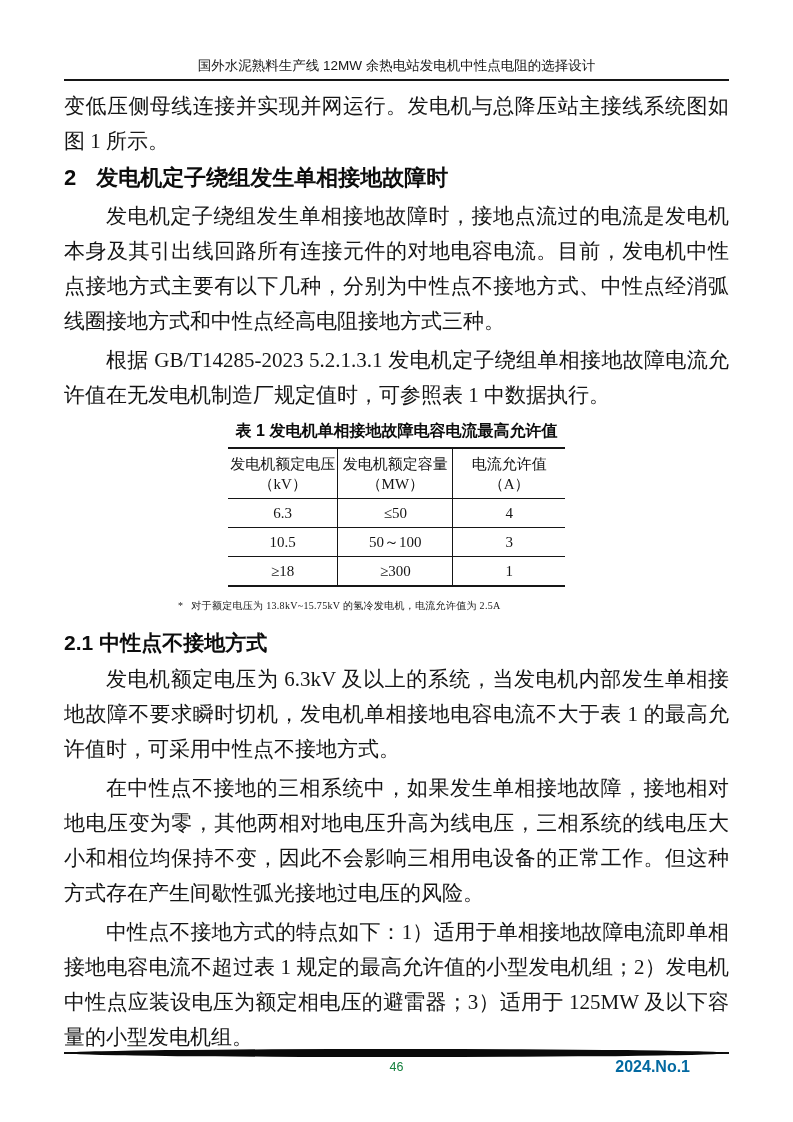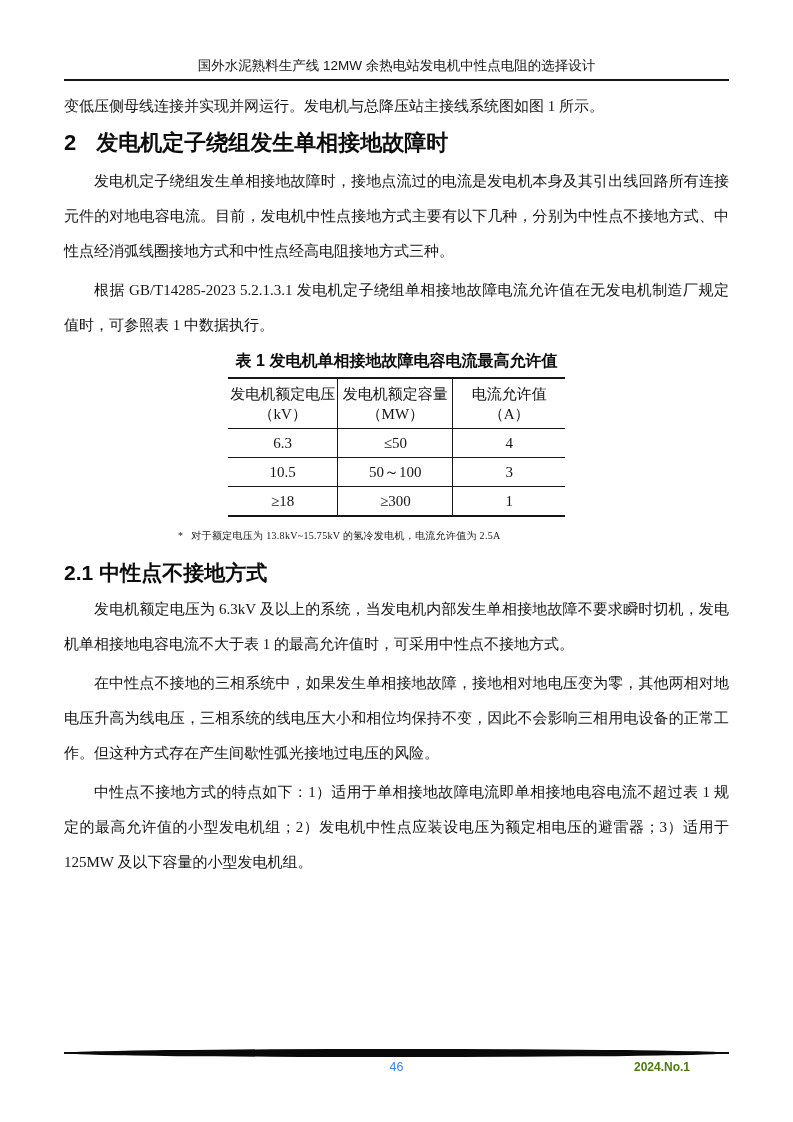--- a/index.html
+++ b/index.html
@@ -18,21 +18,21 @@
     text-align:center;
     font-family:"Liberation Sans","DejaVu Sans",sans-serif;
     font-size:13.5px;line-height:17px;
     padding-bottom:5px;
     border-bottom:2px solid #161616;
   }
   
   .content{position:absolute;left:64px;top:85px;width:665px;}
   .content p{
     margin:4px 0 0 0;
-    font-size:15px;line-height:35px;
+    font-size:21px;line-height:35px;
     text-align:justify;text-justify:inter-ideograph;
     text-indent:2em;
   }
   .content p.no-indent{text-indent:0;}
   h2.sec{
     margin:0;padding:1px 0 0 0;
     font-family:"Liberation Sans","DejaVu Sans",sans-serif;
     font-size:22px;line-height:35px;font-weight:bold;color:#0d0d0d;
   }
   h2.sec .sec-num{margin-right:20px;}
@@ -86,26 +86,26 @@
     position:absolute;left:0;right:0;top:3px;height:1.8px;background:#111;
   }
   .footer-rule-wrap .thick{
     position:absolute;left:6px;right:6px;top:0;height:7.5px;background:#0a0a0a;
     border-radius:50%;
   }
   .page-number{
     position:absolute;left:0;top:1060px;width:793px;
     text-align:center;
     font-family:"Liberation Sans","DejaVu Sans",sans-serif;
-    font-size:12.5px;line-height:15px;color:#3b82f6;
+    font-size:12.5px;line-height:15px;color:#15803d;
   }
   .issue-label{
     position:absolute;right:103px;top:1059px;
     font-family:"Liberation Sans","DejaVu Sans",sans-serif;
-    font-size:12px;line-height:16px;font-weight:600;color:#4d7c0f;
+    font-size:16px;line-height:16px;font-weight:600;color:#0369a1;
   }
 </style>
 </head>
 <body>
 
 <div class="page">
 
   <div class="running-header">
     <span>国外水泥熟料生产线 12MW 余热电站发电机中性点电阻的选择设计</span>
   </div>

